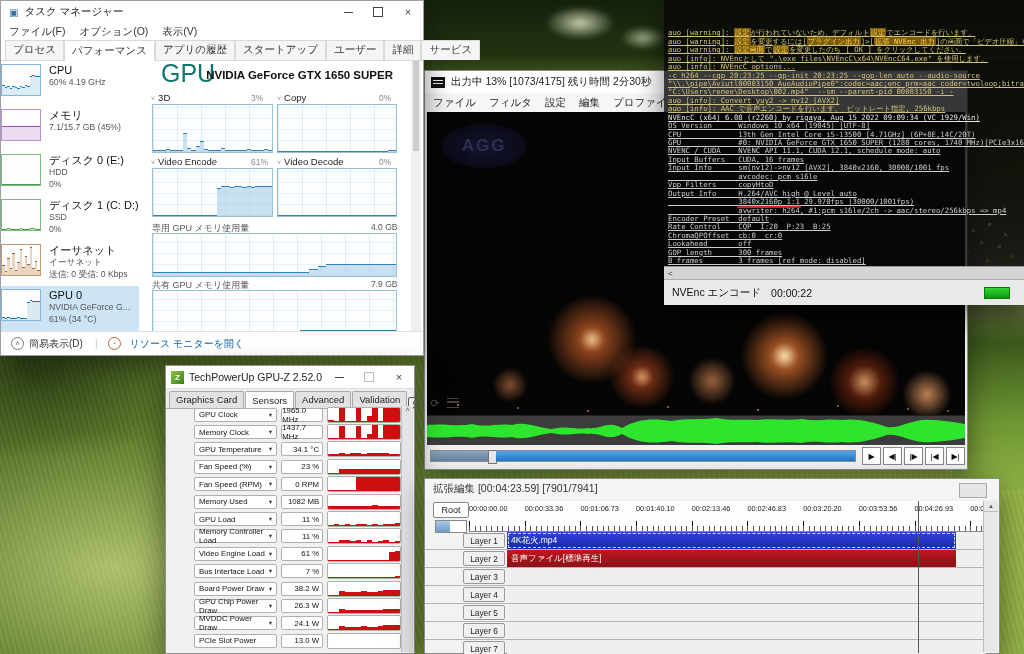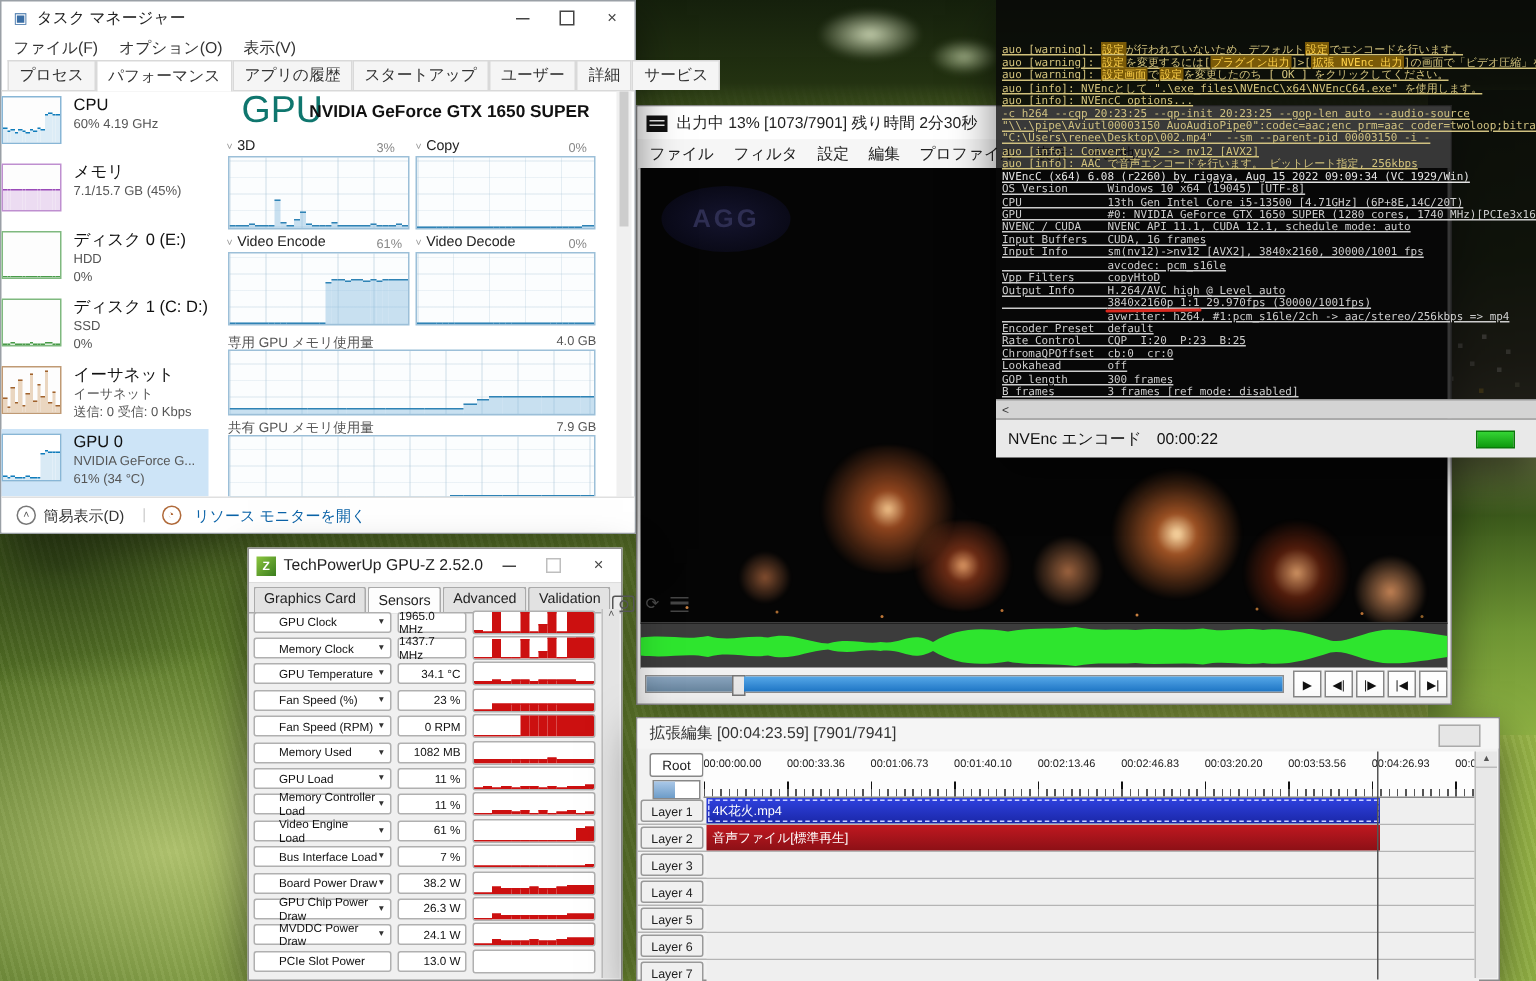--- a/index.html
+++ b/index.html
@@ -122,21 +122,21 @@
   #gpuz .tab.on{background:#fdfdfd;position:relative;top:1px;padding-top:3px;}
   .gz-tools{margin-left:auto;display:flex;align-items:center;gap:7px;padding-right:6px;}
   .cam{width:13px;height:9px;border:1.5px solid #555;border-radius:2px;position:relative;}
   .cam:after{content:"";position:absolute;left:3.5px;top:1.5px;width:4px;height:4px;border:1px solid #555;border-radius:50%;}
   .refr{font-size:11px;color:#444;line-height:10px;}
   .ham{width:12px;height:8px;border-top:1.5px solid #444;border-bottom:1.5px solid #444;position:relative;}
   .ham:after{content:"";position:absolute;left:0;top:2.6px;width:12px;height:1.5px;background:#444;}
   .gz-rows{position:absolute;left:3px;top:40px;width:232px;}
   .gz-row{height:17.4px;display:flex;align-items:center;}
   .gz-name{width:92px;height:14px;background:#fff;border:1px solid #b0b0b0;font-size:7.8px;color:#111;
-     display:flex;align-items:center;padding-left:16px;box-sizing:border-box;border-radius:2px;}
+     display:flex;align-items:center;padding-left:4px;box-sizing:border-box;border-radius:2px;margin-left:25px;}
   .gz-name .dd{margin-left:auto;margin-right:3px;font-size:5.5px;color:#333;}
   .gz-val{width:46px;height:14px;background:#fff;border:1px solid #b0b0b0;font-size:7.8px;color:#111;
      display:flex;align-items:center;justify-content:flex-end;padding-right:3px;box-sizing:border-box;margin-left:4px;border-radius:2px;}
   .gz-graph{width:80px;height:14px;background:#fff;border:1px solid #b0b0b0;margin-left:4px;display:flex;align-items:flex-end;overflow:hidden;border-radius:2px;}
   .gz-graph .spark i{background:#cc1010;border-top:1px solid #cc1010;}
   #gpuz .sbar{position:absolute;right:1px;top:40px;width:11px;bottom:1px;background:#e4e4e4;border-left:1px solid #c0c0c0;
      font-size:7px;color:#555;text-align:center;}
   
   #tl{left:424px;top:478px;width:576px;height:176px;background:#f2f2f2;border:1px solid #8a8a8a;}
   #tl .tbar{height:20px;padding-left:8px;background:#f5f5f5;color:#333;font-size:10.5px;}
@@ -147,21 +147,21 @@
   .zoom-w:after{content:"";position:absolute;left:0;top:0;height:100%;width:14px;background:linear-gradient(180deg,#aac8e8,#6d9cc8);}
   .ruler{position:absolute;left:44px;top:22px;width:517px;height:31px;background:#fdfdfd;border-bottom:1px solid #888;overflow:hidden;
      box-sizing:border-box;}
   .r-labels{display:flex;font-size:7.3px;color:#222;padding-top:3px;}
   .r-labels span{flex:none;width:55.7px;white-space:nowrap;}
   .r-ticks{position:absolute;left:0;bottom:0;width:100%;height:10px;
      background:repeating-linear-gradient(90deg,#555 0 1px,transparent 1px 5.57px),
                 repeating-linear-gradient(90deg,#111 0 1px,transparent 1px 55.7px);
      background-size:100% 5px,100% 10px;background-position:bottom left,bottom left;background-repeat:repeat-x;}
   .tl-rows{position:absolute;left:0px;top:53px;width:561px;}
-  .tl-row{height:18px;display:flex;align-items:stretch;border-bottom:1px solid #b4b4b4;box-sizing:border-box;}
+  .tl-row{height:18px;display:flex;align-items:stretch;border-bottom:1px solid #b4b4b4;box-sizing:border-box;padding-left:36px;}
   .lyr-btn{flex:none;width:40px;margin:1px 2px;background:#f0f0f0;border:1px solid #999;border-radius:2px;
      font-size:8.3px;color:#222;display:flex;align-items:center;justify-content:center;}
   .trackarea{position:relative;flex:1;background:#efefef;}
   .clip{position:absolute;left:0;top:0;height:100%;width:449px;color:#fff;font-size:8.5px;display:flex;align-items:center;
      padding-left:4px;box-sizing:border-box;white-space:nowrap;overflow:hidden;}
   .clip:empty{display:none;}
   .clip.video{background:linear-gradient(180deg,#2f42e0,#1a27a8);outline:1px dashed #cdd3ff;outline-offset:-2px;}
   .clip.audio{background:linear-gradient(180deg,#c01820,#8c1016);}
   .marker{position:absolute;left:493px;top:22px;bottom:0;width:1px;background:#555;}
   #tl .rsbar{position:absolute;right:1px;top:22px;width:14px;bottom:1px;background:#e8e8e8;border-left:1px solid #bbb;}
@@ -178,21 +178,21 @@
     <div class="wp-sky1"></div>
     <div class="wp-sky2"></div>
     <div class="wp-right"></div>
     <div class="wp-sun"></div>
     <div class="wp-tree"></div>
   </div>
 
   <div class="win" id="avi">
     <div class="tbar">
       <span class="avi-ico"></span>
-      <span>出力中 13% [1073/7901]  残り時間 2分30秒</span>
+      <span>出力中 13% [1073/4175]  残り時間 2分30秒</span>
     </div>
     <div class="menu">
 
     <span>ファイル</span>
         <span>フィルタ</span>
         <span>設定</span>
         <span>編集</span>
         <span>プロファイル</span>
         <span>表示</span>
         <span>その他</span>

